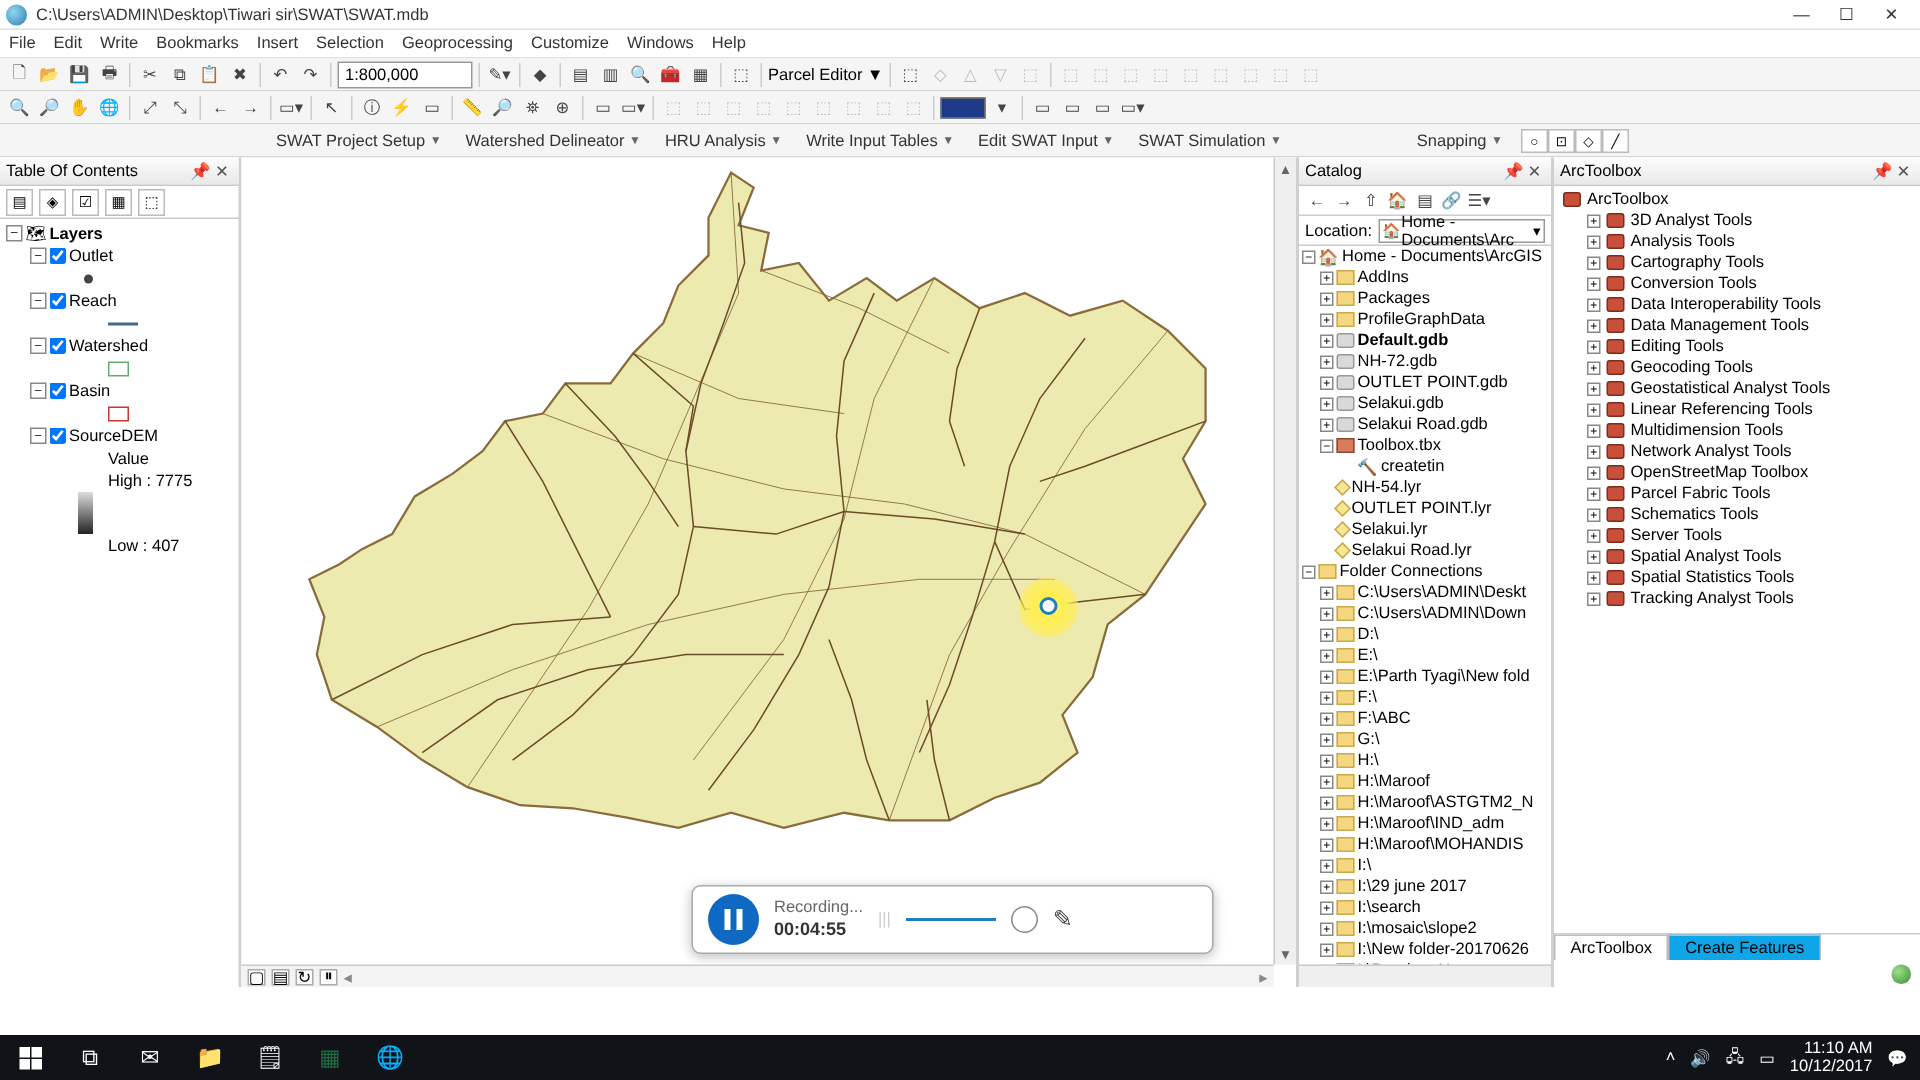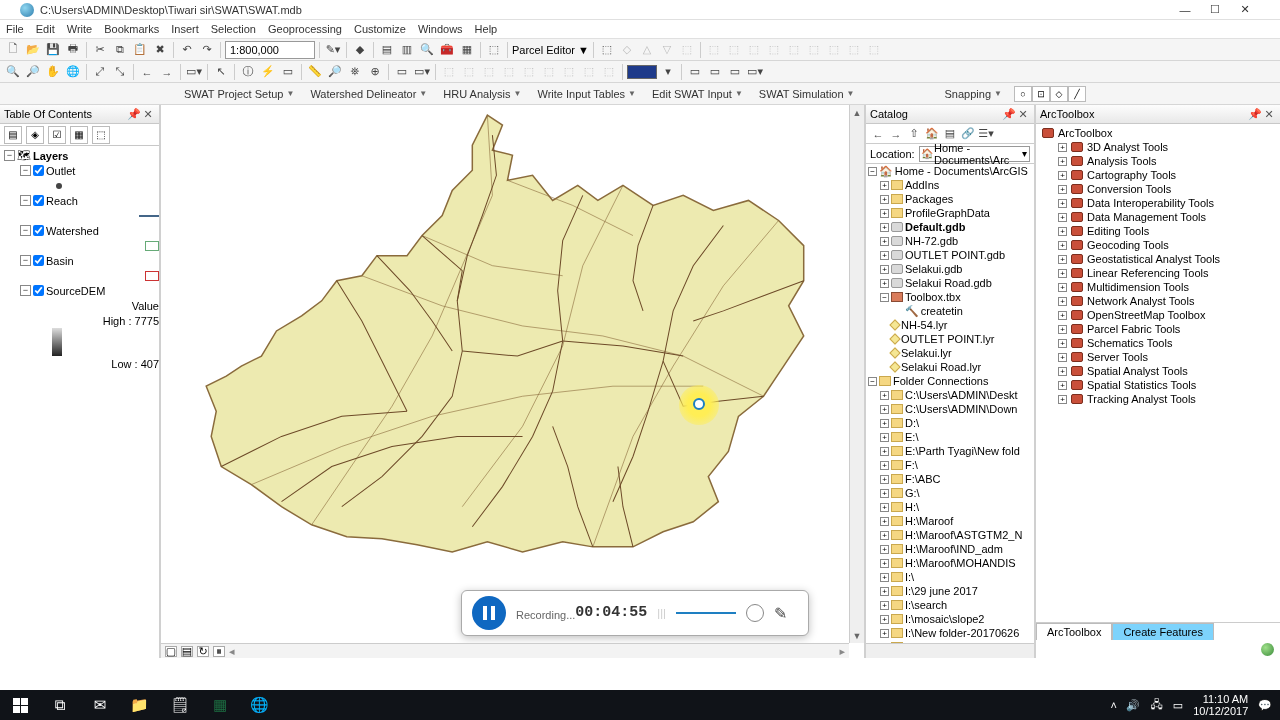--- a/index.html
+++ b/index.html
@@ -1,18 +1,18 @@
 <!DOCTYPE html>
 <html><head>
 <meta charset="utf-8">
 <style>
 * { margin: 0; padding: 0; box-sizing: border-box; font-family: "Segoe UI", Tahoma, sans-serif; font-size: 11px; }
 body { background: #fff; width: 1280px; height: 720px; overflow: hidden; position: relative; }
 
-.titlebar { height: 20px; background: #fff; border-bottom: 1px solid #e0e0e0; display: flex; align-items: center; padding: 0 20px; }
+.titlebar { height: 20px; background: #fff; border-bottom: 1px solid #e0e0e0; display: flex; align-items: center; padding: 0 4px; }
 .titlebar .icon-globe { width: 14px; height: 14px; border-radius: 50%; background: radial-gradient(circle at 35% 35%, #8fd6f0, #2e7dad); margin-right: 6px; }
 .titlebar .title { flex: 1; font-size: 11px; color: #333; }
 .titlebar .winbtn { width: 30px; height: 18px; display: inline-flex; justify-content: center; align-items: center; color: #333; font-size: 11px; }
 
 .menubar { height: 19px; display: flex; align-items: center; padding: 0 6px; gap: 12px; border-bottom: 1px solid #e0e0e0; background: #fff; }
 .menubar span { color: #333; cursor: default; text-align: right; }
 
 .toolbar { height: 22px; display: flex; align-items: center; padding: 0 4px; gap: 2px; background: #f5f5f5; border-bottom: 1px solid #d6d6d6; }
 .toolbar .btn, .toolbar2 .btn, .toolbar3 .btn { width: 18px; height: 18px; display: inline-flex; justify-content: center; align-items: center; color: #444; font-size: 11px; border: 1px solid transparent; }
 .toolbar .sep, .toolbar2 .sep, .toolbar3 .sep { width: 1px; height: 16px; background: #ccc; margin: 0 2px; }
@@ -35,21 +35,21 @@
 .panel-head .title { flex: 1; }
 .panel-head .pin, .panel-head .close { width: 14px; text-align: center; color: #555; }
 .toc-tabs { height: 22px; border-bottom: 1px solid #c8c8c8; display: flex; align-items: center; padding: 0 4px; gap: 4px; }
 .toc-tabs .tt { width: 18px; height: 18px; border: 1px solid #bbb; display: inline-flex; justify-content: center; align-items: center; background: #fff; font-size: 10px; }
 .toc-tree { flex: 1; padding: 2px 0; overflow: hidden; }
 .tree-row { display: flex; align-items: center; height: 15px; padding-left: 4px; gap: 2px; white-space: nowrap; }
 .tree-row .exp { width: 11px; height: 11px; border: 1px solid #888; display: inline-flex; justify-content: center; align-items: center; font-size: 9px; line-height: 1; color: #333; background: #fff; }
 .tree-row .chk { width: 11px; height: 11px; }
 .tree-row .lbl { font-size: 11px; }
 .indent1 { padding-left: 20px; }
-.indent3 { padding-left: 28px; justify-content: flex-end; }
+.indent3 { padding-left: 72px; }
 .sym-dot { width: 6px; height: 6px; background: #444; border-radius: 50%; display: inline-block; margin-left: 52px; }
 .sym-line { width: 20px; height: 2px; background: #468; display: inline-block; }
 .sym-box { width: 14px; height: 10px; border: 1px solid #6a7; display: inline-block; }
 .sym-box.basin { border: 1px solid #c33; }
 .grad { width: 10px; height: 28px; background: linear-gradient(#ddd,#222); margin-left: 52px; }
 .bold { font-weight: bold; }
 
 
 .map-area { flex: 1; position: relative; background: #fff; border-right: 2px solid #d0d0d0; }
 .map-canvas { position: absolute; inset: 0; }
@@ -58,23 +58,23 @@
 .vsb { position: absolute; right: 0; top: 0; bottom: 15px; width: 15px; background: #efefef; border-left: 1px solid #ccc; }
 .vsb .arr { height: 15px; display: flex; justify-content: center; align-items: center; color: #666; font-size: 9px; }
 .map-btabs { position: absolute; left: 0; right: 15px; bottom: 0; height: 15px; background: #f3f3f3; border-top: 1px solid #ccc; display: flex; align-items: center; font-size: 10px; gap: 4px; padding: 0 4px; }
 .map-btabs .sq { width: 12px; height: 11px; border: 1px solid #aaa; display: inline-flex; justify-content: center; align-items: center; background: #fff; }
 
 
 .recorder { position: absolute; left: 300px; bottom: 22px; width: 348px; height: 46px; background: #fff; border: 1px solid #aaa; border-radius: 6px; box-shadow: 0 2px 8px rgba(0,0,0,0.25); display: flex; align-items: center; padding: 0 10px; gap: 10px; }
 .recorder .pause { width: 34px; height: 34px; border-radius: 50%; background: #0f68c1; display: flex; justify-content: center; align-items: center; }
 .recorder .pause .bars { display: flex; gap: 4px; }
 .recorder .pause .bars span { width: 4px; height: 14px; background: #fff; }
-.recorder .txt { display: flex; flex-direction: row; line-height: 1.2; align-items: flex-end; }
+.recorder .txt { display: flex; flex-direction: column; line-height: 1.2; }
 .recorder .txt .st { color: #666; font-size: 11px; }
-.recorder .txt .tm { font-size: 15px; font-weight: bold; color: #333; font-family: Liberation Mono, monospace; }
+.recorder .txt .tm { font-size: 12px; font-weight: bold; color: #333; }
 .recorder .vol { width: 60px; border-top: 2px solid #1e7fc2; }
 .recorder .circ { width: 18px; height: 18px; border: 1px solid #888; border-radius: 50%; }
 .recorder .pen { font-size: 16px; color: #444; }
 
 
 .catalog { width: 170px; border-right: 2px solid #d0d0d0; display: flex; flex-direction: column; background: #fff; }
 .cat-tool { height: 20px; display: flex; align-items: center; gap: 2px; padding: 0 4px; border-bottom: 1px solid #ccc; }
 .cat-tool .b { width: 16px; height: 16px; display: inline-flex; justify-content: center; align-items: center; font-size: 11px; color: #444; }
 .loc-row { height: 20px; display: flex; align-items: center; padding: 0 4px; gap: 4px; border-bottom: 1px solid #ccc; }
 .loc-row .sel { flex: 1; height: 16px; border: 1px solid #999; font-size: 10px; padding: 0 2px; display: flex; align-items: center; background: #fff; }
@@ -91,21 +91,21 @@
 .cat-hsb { height: 15px; background: #efefef; border-top: 1px solid #ccc; }
 
 
 .atb { width: 244px; display: flex; flex-direction: column; background: #fff; }
 .atb-tree { flex: 1; padding: 2px 0; }
 .atb-row { display: flex; align-items: center; height: 14px; gap: 4px; padding-left: 6px; }
 .atb-row .exp { width: 9px; height: 9px; border: 1px solid #888; font-size: 8px; display: inline-flex; justify-content: center; align-items: center; }
 .atb-row .tbxic { width: 12px; height: 10px; background: #c94f3a; border: 1px solid #7c2e1e; border-radius: 2px; }
 .atb-ind1 { padding-left: 22px; }
 .atb-tabs { height: 18px; border-top: 1px solid #ccc; display: flex; }
-.atb-tabs .tab { padding: 0 10px; border: 1px solid #bbb; border-bottom: none; background: #7dd3fc; display: flex; align-items: center; font-size: 11px; }
+.atb-tabs .tab { padding: 0 10px; border: 1px solid #bbb; border-bottom: none; background: #0ea5e9; display: flex; align-items: center; font-size: 11px; }
 .atb-tabs .tab.active { background: #fff; }
 .globe-status { height: 18px; display:flex; justify-content:flex-end; align-items:center; padding:0 6px; }
 .globe-status .g { width:13px; height:13px; border-radius:50%; background: radial-gradient(circle at 35% 35%, #9fe08a, #3a8a3a); }
 
 
 .taskbar { position: absolute; left: 0; right: 0; bottom: 0; height: 30px; background: #101318; display: flex; align-items: center; color: #fff; }
 .taskbar .start { width: 40px; height: 30px; display: flex; justify-content: center; align-items: center; }
 .taskbar .start .win { display: grid; grid-template-columns: 7px 7px; grid-template-rows: 7px 7px; gap: 1px; }
 .taskbar .start .win span { background: #fff; }
 .taskbar .search { display: flex; align-items: center; width: 260px; height: 30px; background: #1a1e24; padding: 0 8px; gap: 8px; color: #bbb; }

